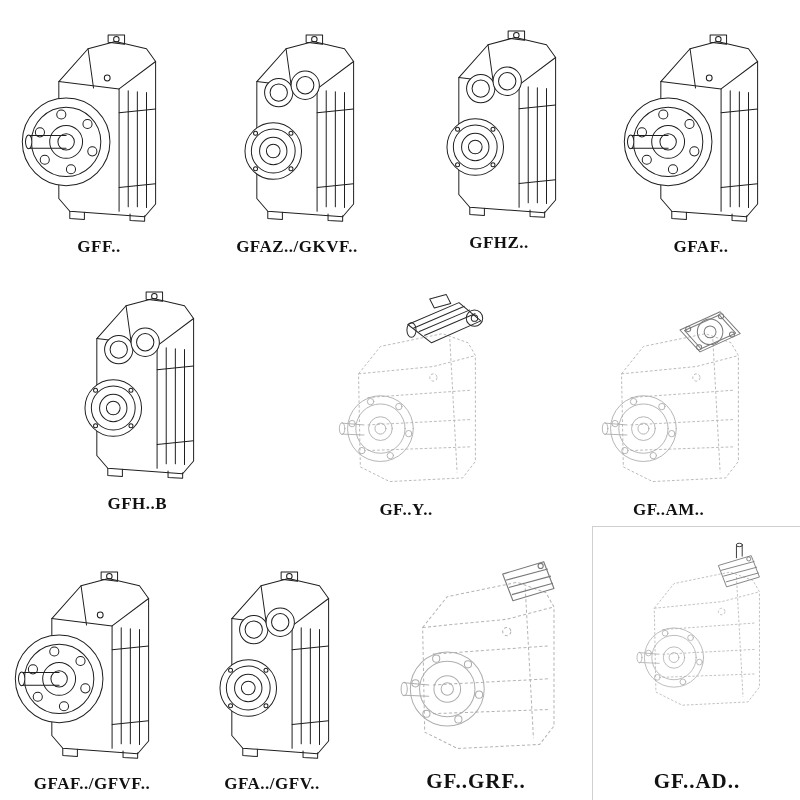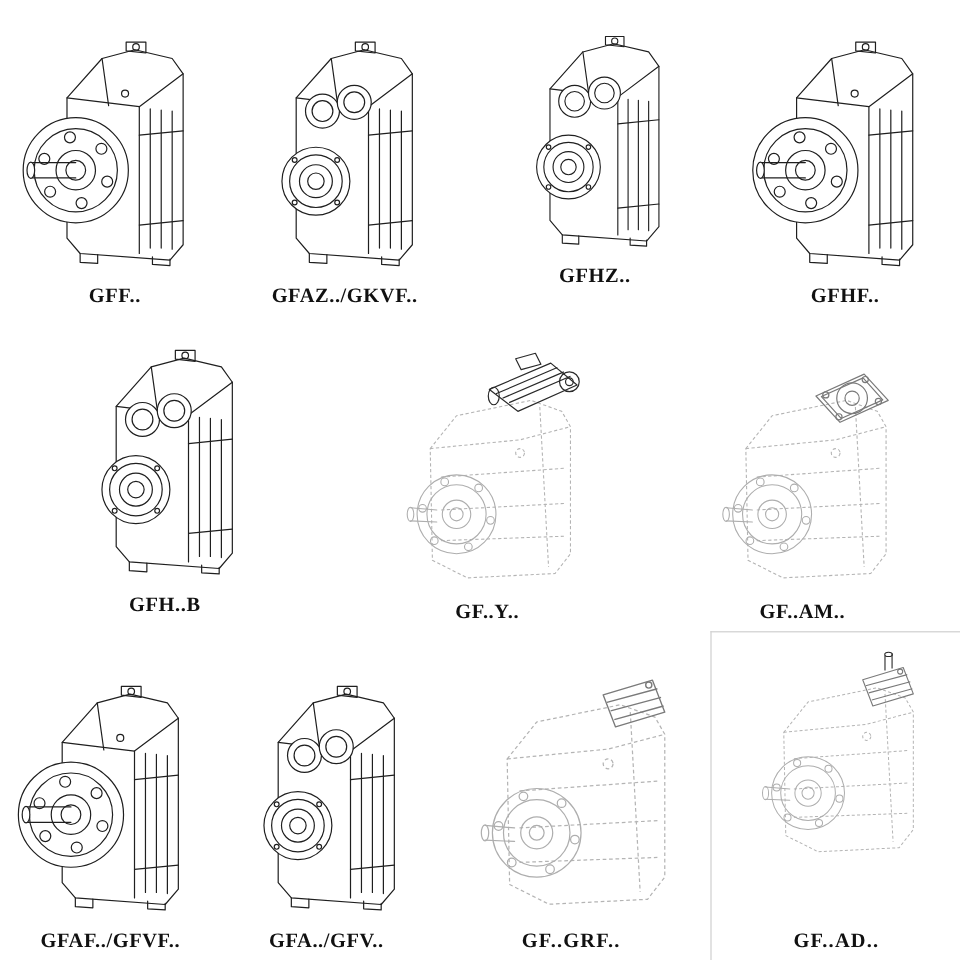--- a/index.html
+++ b/index.html
@@ -19,21 +19,21 @@
   .row3 .c1{flex:0 0 23%;}
   .row3 .c2{flex:0 0 22%;}
   .row3 .c3{flex:0 0 29%;}
   .row3 .c4{flex:0 0 26%;}
   .art{width:168px;height:210px;display:block;}
   .big .art{width:204px;height:236px;}
   .cap{
     font-weight:700;font-size:17px;letter-spacing:.5px;color:#111;
     text-align:center;margin-top:2px;white-space:nowrap;
   }
-  .cap-lg{font-size:17px;letter-spacing:1px;}
+  .cap-lg{font-size:21px;letter-spacing:1px;}
   .boxed{border-left:1px solid #cfcfcf;border-top:1px solid #cfcfcf;}
   
   .ln{fill:none;stroke:#1f1f1f;stroke-width:1.1;stroke-linejoin:round;stroke-linecap:round;}
   .wf{fill:#ffffff;}
   .lt{fill:none;stroke:#aeaeae;stroke-width:1;stroke-linejoin:round;stroke-linecap:round;}
   .ltd{fill:none;stroke:#b4b4b4;stroke-width:1;stroke-dasharray:3,2.2;stroke-linejoin:round;}
   .md{fill:none;stroke:#7a7a7a;stroke-width:1.1;stroke-linejoin:round;}
   .dk{fill:none;stroke:#2a2a2a;stroke-width:1.1;stroke-linejoin:round;}
   .defs-holder{position:absolute;width:0;height:0;overflow:hidden;}
 </style>
@@ -175,31 +175,31 @@
           <use href="#sym-solid-flange"></use>
           </svg>
         <div class="cap">GFF..</div>
       </figure>
       <figure class="cell" style="margin:0;">
         <svg class="art" viewBox="0 0 180 230">
           <use href="#sym-solid-bores"></use>
           </svg>
         <div class="cap">GFAZ../GKVF..</div>
       </figure>
-      <figure class="cell" style="margin:17px;">
+      <figure class="cell" style="margin:4px;">
         <svg class="art" viewBox="0 0 180 230">
           <use href="#sym-solid-bores"></use>
           </svg>
         <div class="cap">GFHZ..</div>
       </figure>
       <figure class="cell" style="margin:0;">
         <svg class="art" viewBox="0 0 180 230">
           <use href="#sym-solid-flange"></use>
           </svg>
-        <div class="cap">GFHF..</div>
+        <div class="cap">GFAF..</div>
       </figure>
     </div>
 
     <div class="row row2">
       <figure class="cell" style="margin:6px;">
         <svg class="art" viewBox="0 0 180 230">
           <use href="#sym-solid-bores"></use>
           </svg>
         <div class="cap">GFH..B</div>
       </figure>

